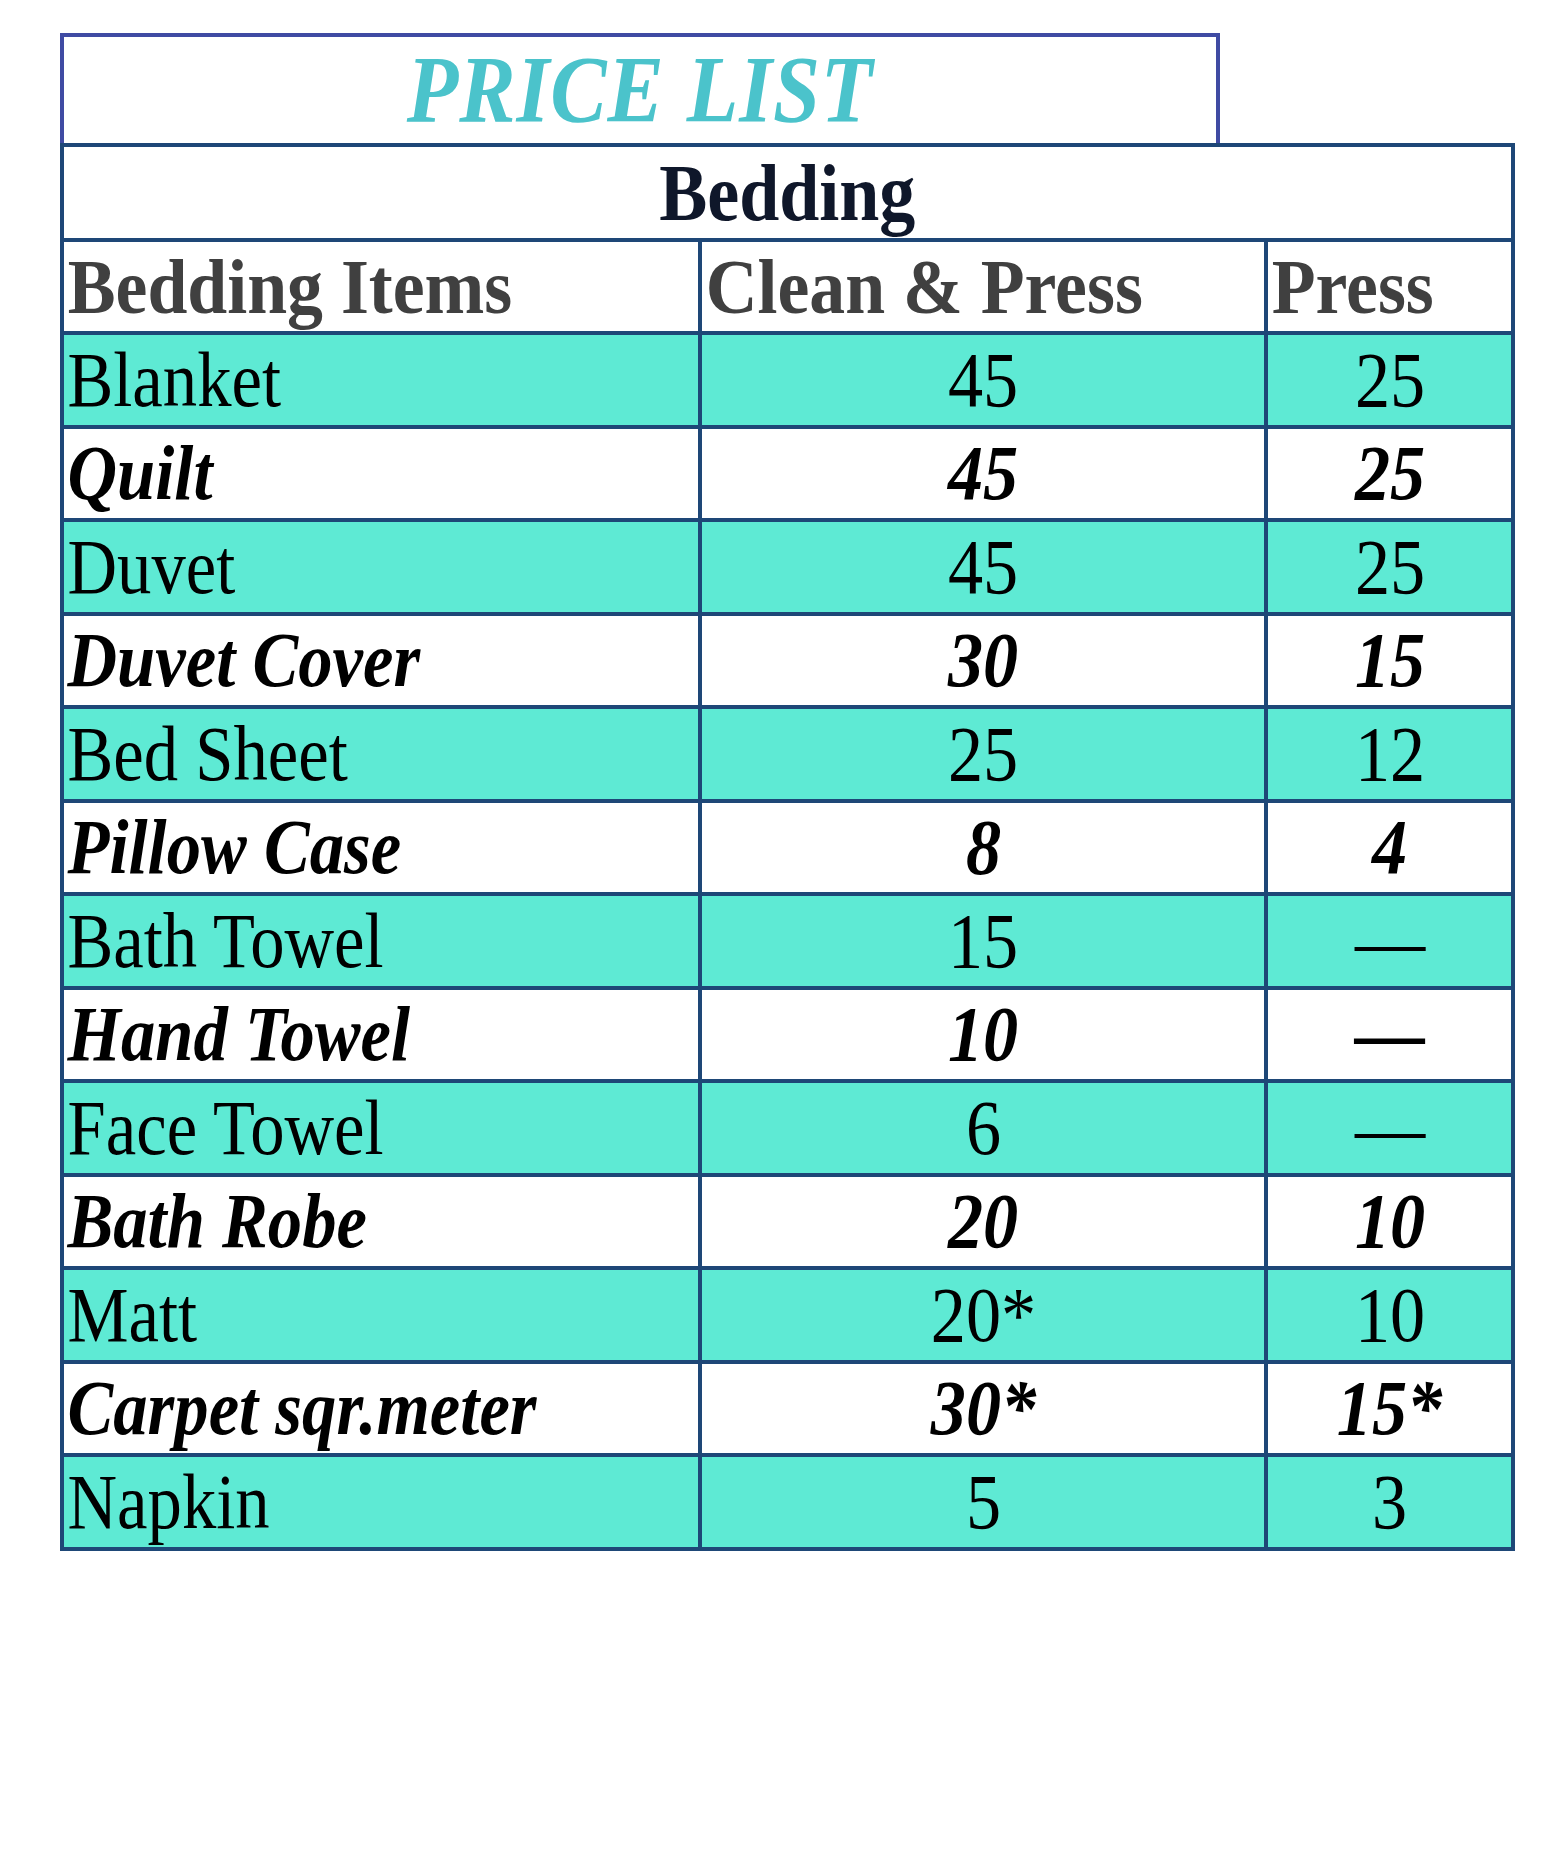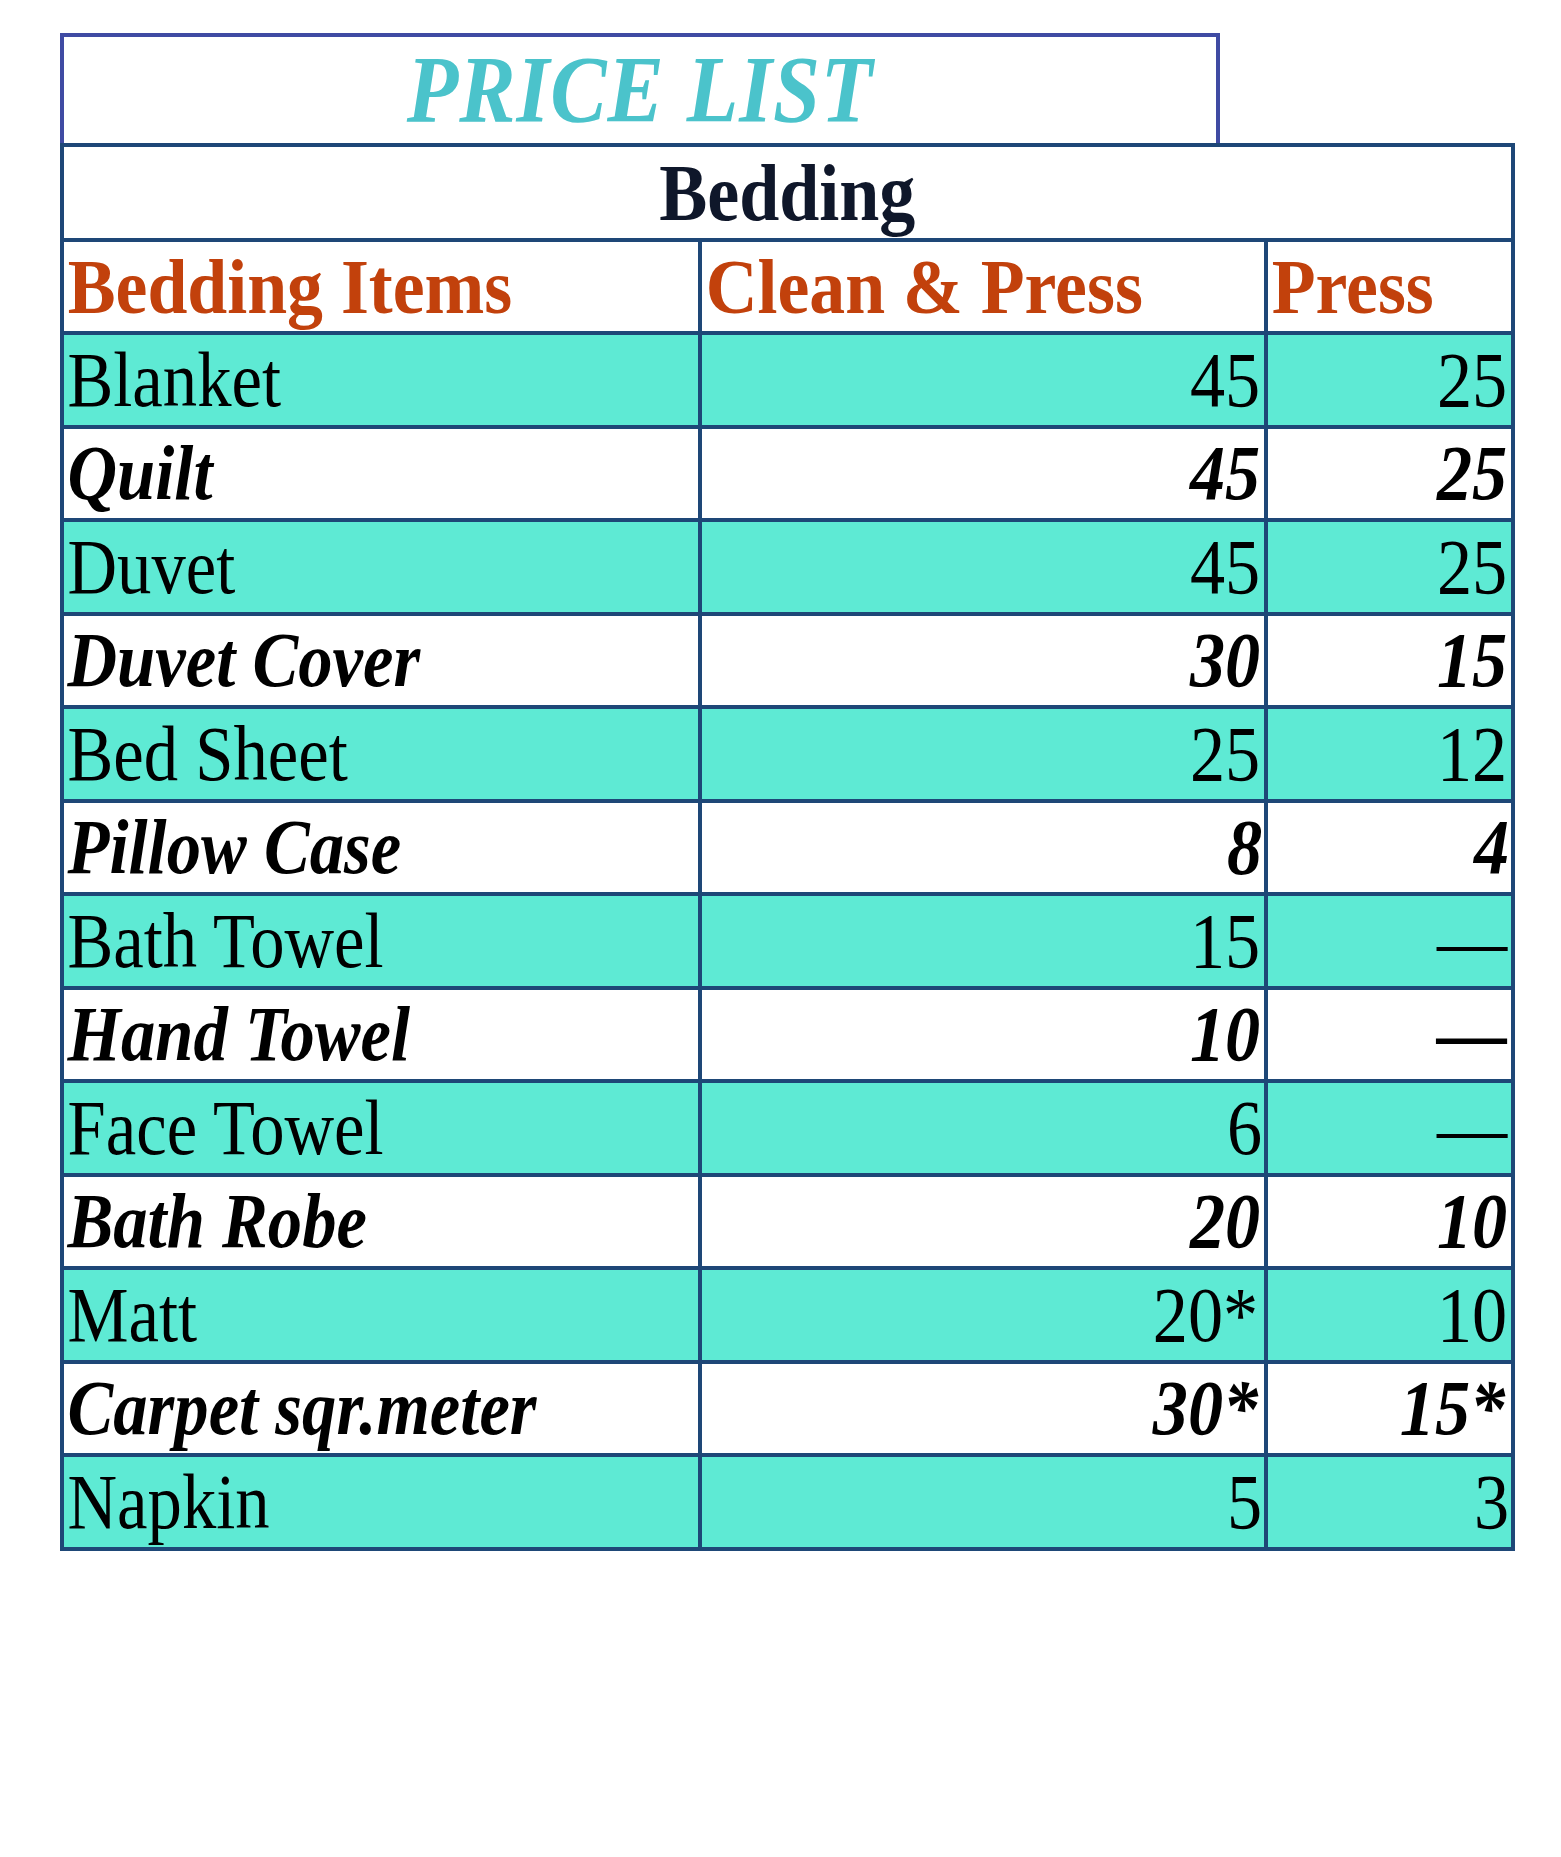--- a/index.html
+++ b/index.html
@@ -22,30 +22,30 @@
   td, th {
     border: 4px solid #1E4777; padding: 0; height: 86px; box-sizing: border-box;
     overflow: hidden; white-space: nowrap;
   }
   col.c1 { width: 638px; } col.c2 { width: 566px; } col.c3 { width: 247px; }
   .section-cell {
     height: 95px; text-align: center; color: #0f172a; font-weight: bold; font-size: 80px; line-height: 1;
   }
   .section-cell span { display: inline-block; transform: scaleX(0.9); }
   .hdr {
-    color: #c2410c; font-weight: bold; font-size: 78px; text-align: left; height: 93px;
+    color: #404040; font-weight: bold; font-size: 78px; text-align: left; height: 93px;
     line-height: 1; vertical-align: middle;
   }
   .hdr span { display: inline-block; transform-origin: left center; transform: scaleX(0.92); padding-left: 4px; }
   tr.data td { height: 93.5px; font-size: 78px; line-height: 1; color: #000; vertical-align: middle; }
   tr.data.teal td { background: #5eead4; }
   tr.data.white td { background: #ffffff; }
   tr.data.white td { font-weight: bold; font-style: italic; margin-left: 48px; }
   td.item span { display: inline-block; transform-origin: left center; transform: scaleX(0.88); padding-left: 4px; }
-  td.num { text-align: right; }
+  td.num { text-align: center; }
   td.num span { display: inline-block; transform: scaleX(0.9); }
 </style>
 </head>
 <body>
 
 <div class="sheet">
   <div class="title-row">
     <span class="title">PRICE LIST</span>
   </div>
   <table>

